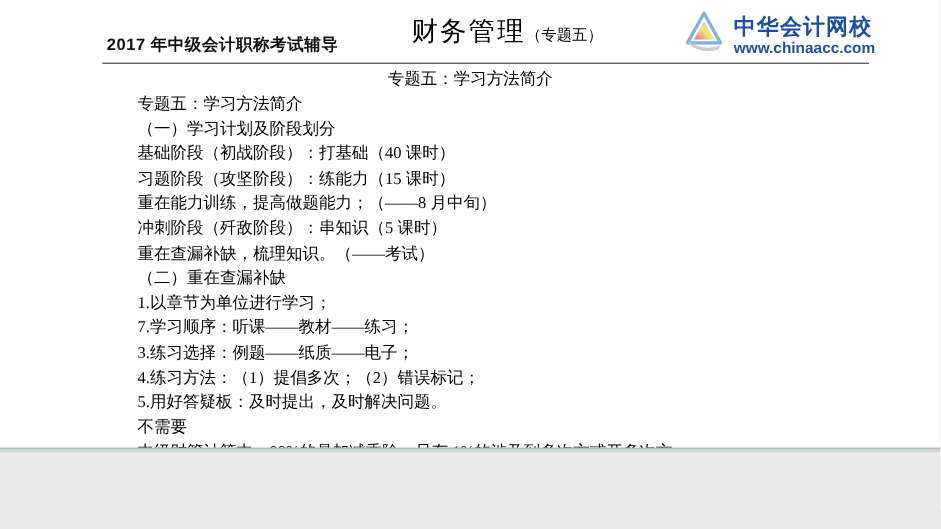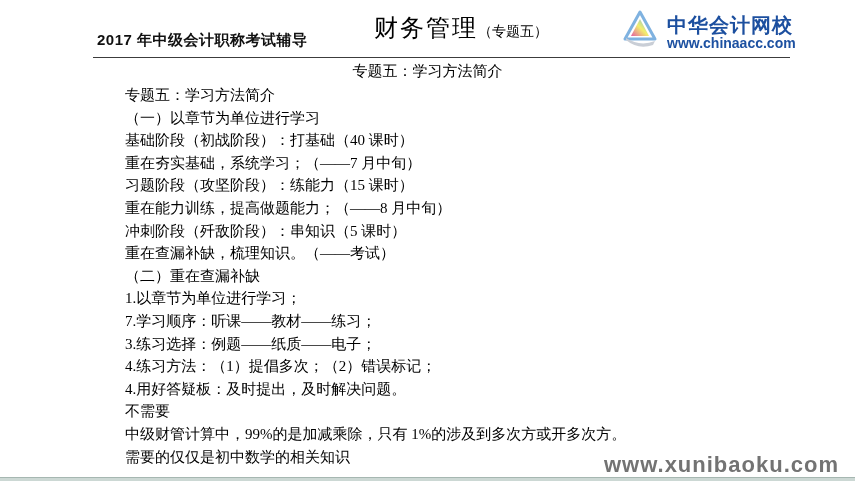--- a/index.html
+++ b/index.html
@@ -1,18 +1,18 @@
 <!DOCTYPE html>
 <html><head>
 <meta charset="utf-8">
 <style>
   html,body{margin:0;padding:0;background:#e9e9e9;}
   .page{
     position:relative;
-    width:855px;height:481px;
+    width:855px;height:411px;
     background:#ffffff;
     overflow:hidden;
     font-family:"Liberation Serif", serif;
     color:#000;
     margin:0 auto;
   }
   .header-course{
     position:absolute;left:97px;top:31px;
     font-family:"Liberation Sans", sans-serif;
     font-weight:bold;font-size:15px;color:#101010;
@@ -95,33 +95,32 @@
       <span class="logo-url">www.chinaacc.com</span>
     </span>
   </div>
 
   <div class="header-rule"></div>
 
   <div class="subtitle">专题五：学习方法简介</div>
 
   <div class="body-text">
       <div>专题五：学习方法简介</div>
-      <div>（一）以章节为单位进行学习</div>
+      <div>（一）学习计划及阶段划分</div>
       <div>基础阶段（初战阶段）：打基础（40 课时）</div>
-      <div>重在夯实基础，系统学习；（——7 月中旬）</div>
       <div>习题阶段（攻坚阶段）：练能力（15 课时）</div>
       <div>重在能力训练，提高做题能力；（——8 月中旬）</div>
       <div>冲刺阶段（歼敌阶段）：串知识（5 课时）</div>
       <div>重在查漏补缺，梳理知识。（——考试）</div>
       <div>（二）重在查漏补缺</div>
       <div>1.以章节为单位进行学习；</div>
       <div>7.学习顺序：听课——教材——练习；</div>
       <div>3.练习选择：例题——纸质——电子；</div>
       <div>4.练习方法：（1）提倡多次；（2）错误标记；</div>
-      <div>4.用好答疑板：及时提出，及时解决问题。</div>
+      <div>5.用好答疑板：及时提出，及时解决问题。</div>
       <div>不需要</div>
       <div>中级财管计算中，99%的是加减乘除，只有 1%的涉及到多次方或开多次方。</div>
       <div>需要的仅仅是初中数学的相关知识</div>
     </div>
 
   <div class="watermark">www.xunibaoku.com</div>
 
   <div class="bottom-bar"></div>
 
 </div>

